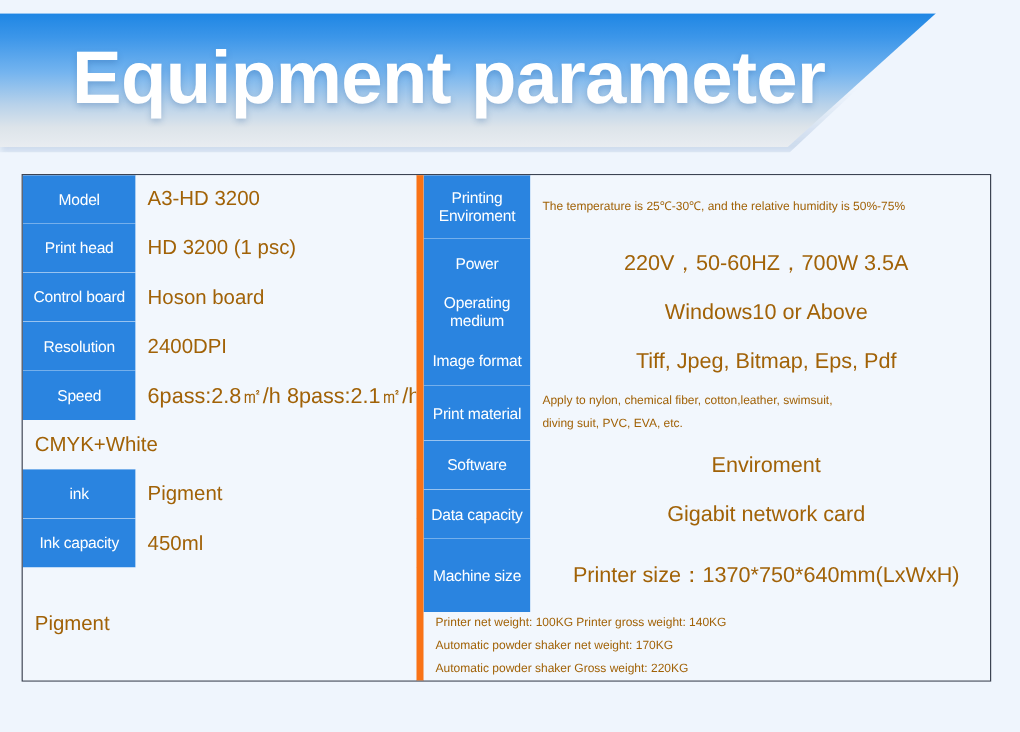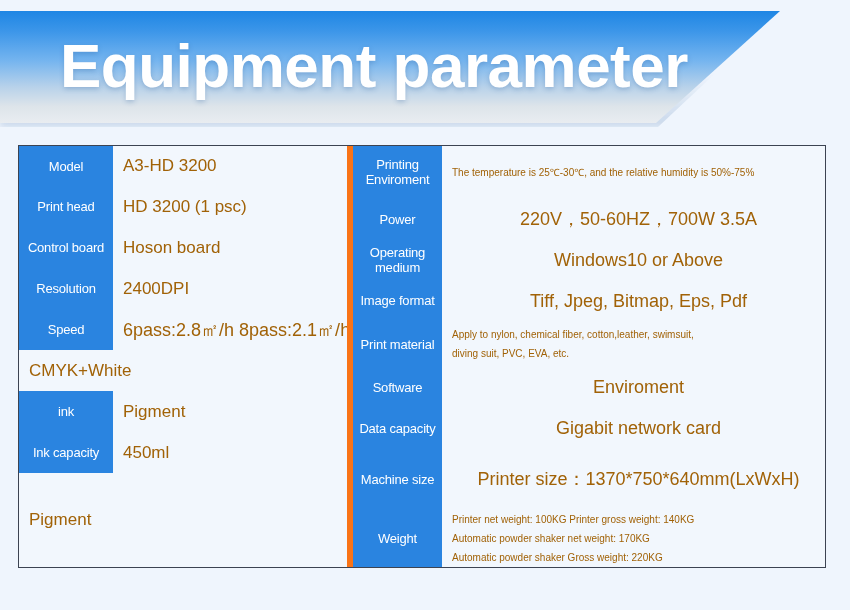--- a/index.html
+++ b/index.html
@@ -271,21 +271,20 @@
     </div>
 
     <div class="spec-row" style="height:62px">
       <div class="spec-label">Machine size</div>
       <div class="spec-value">
         <span class="val-line val-lg">Printer size：1370*750*640mm(LxWxH)</span>
       </div>
     </div>
 
     <div class="spec-row" style="flex:1 1 auto">
-      <div class="spec-label">Weight</div>
       <div class="spec-value">
         <span class="val-line val-md">Printer net weight: 100KG   Printer gross weight: 140KG</span>
         <span class="val-line val-md">Automatic powder shaker net weight: 170KG</span>
         <span class="val-line val-md">Automatic powder shaker Gross weight: 220KG</span>
       </div>
     </div>
 
   </div>
 </div>
 

